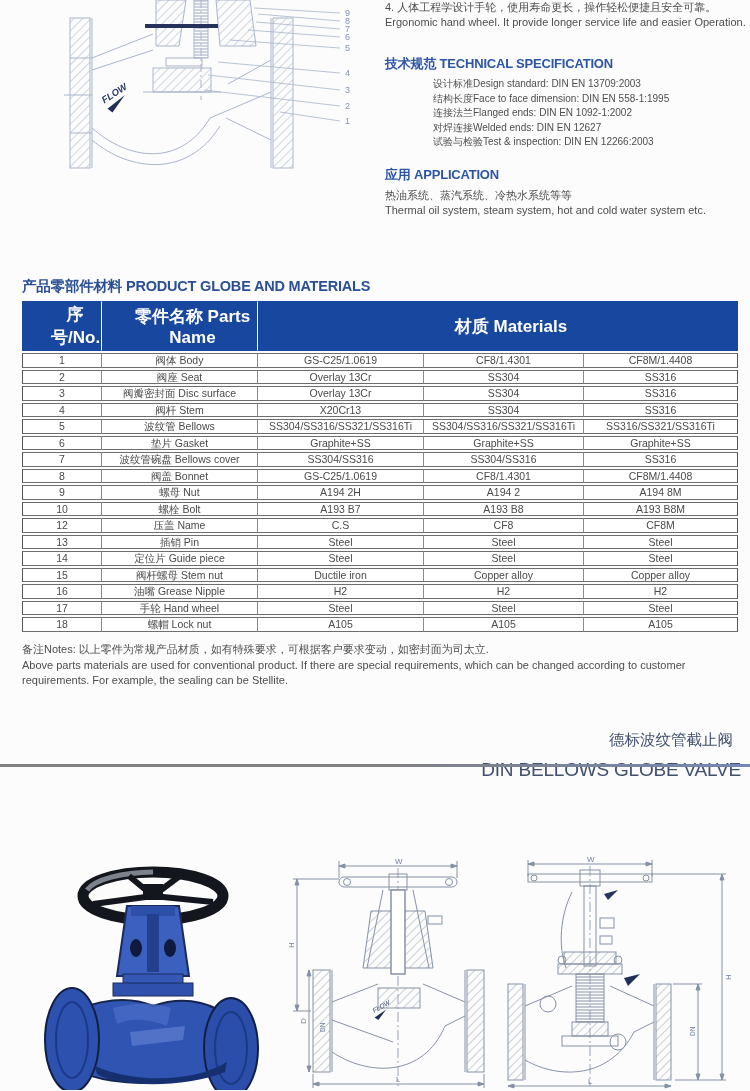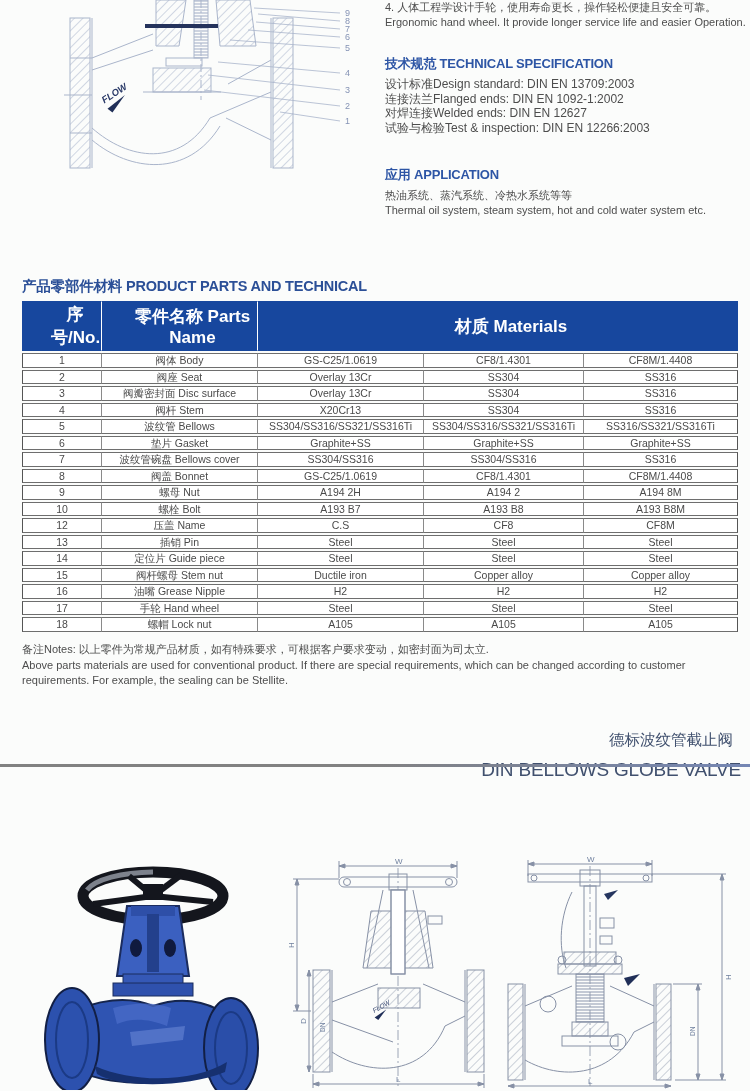--- a/index.html
+++ b/index.html
@@ -5,21 +5,21 @@
   html,body{margin:0;padding:0;}
   body{background:#e8e8e8;font-family:"Liberation Sans","DejaVu Sans",sans-serif;}
   .page{position:relative;width:750px;height:1091px;background:#fbfcfb;margin:0 auto;overflow:hidden;}
 
   
   .top-text{position:absolute;left:385px;top:0;width:362px;color:#4d4d4d;}
   .feature-line{font-size:11px;line-height:14.5px;margin:0;}
   .sec-heading{font-size:13px;font-weight:bold;color:#2d55a5;margin:0;letter-spacing:-0.2px;}
   .tech-heading{position:absolute;left:0;top:55px;white-space:nowrap;}
   .spec-list{position:absolute;left:0;top:77px;margin:0;padding:0;list-style:none;}
-  .spec-list li{font-size:12px;line-height:14.6px;color:#4d4d4d;}
+  .spec-list li{font-size:10px;line-height:14.6px;color:#4d4d4d;margin-left:48px;}
   .app-heading{position:absolute;left:0;top:166px;}
   .app-cn{position:absolute;left:0;top:188px;}
   .app-en{position:absolute;left:0;top:203px;}
 
   
   .parts-heading{position:absolute;left:22px;top:277px;font-size:14.5px;font-weight:bold;color:#2b4f97;margin:0;letter-spacing:-0.2px;white-space:nowrap;}
   table.parts{position:absolute;left:22px;top:299px;width:716px;border-collapse:separate;border-spacing:0 2px;table-layout:fixed;}
   table.parts th{background:#17479e;color:#ffffff;font-size:17px;font-weight:bold;height:19px;border:1px solid #17479e;padding-left:28px;}
   table.parts th + th{border-left:1px solid #ffffff;}
   table.parts td{background:#ffffff;color:#4a4a4a;font-size:10.5px;text-align:center;height:12.5px;line-height:12.5px;padding:0 2px;
@@ -111,30 +111,31 @@
       <polygon points="44,102 66,100 46,108" fill="#202f58"></polygon>
     </g>
   </svg>
 
   <div class="top-text">
     <p class="feature-line">4. 人体工程学设计手轮，使用寿命更长，操作轻松便捷且安全可靠。</p>
     <p class="feature-line">Ergonomic hand wheel. It provide longer service life and easier Operation.</p>
     <h2 class="sec-heading tech-heading">技术规范 TECHNICAL SPECIFICATION</h2>
     <ul class="spec-list">
       <li>设计标准Design standard: DIN EN 13709:2003</li>
+      <li>结构长度Face to face dimension: DIN EN 558-1:1995</li>
       <li>连接法兰Flanged ends: DIN EN 1092-1:2002</li>
       <li>对焊连接Welded ends: DIN EN 12627</li>
       <li>试验与检验Test &amp; inspection: DIN EN 12266:2003</li>
     </ul>
     <h2 class="sec-heading app-heading">应用  APPLICATION</h2>
     <p class="feature-line app-cn">热油系统、蒸汽系统、冷热水系统等等</p>
     <p class="feature-line app-en">Thermal oil system, steam system, hot and cold water system etc.</p>
   </div>
 
-  <h2 class="parts-heading">产品零部件材料 PRODUCT PARTS AND TECHNICAL</h2>
+  <h2 class="parts-heading">产品零部件材料 PRODUCT GLOBE AND MATERIALS</h2>
   <table class="parts">
     <colgroup>
         <col class="c-no">
         <col class="c-name">
         <col class="c-m1">
         <col class="c-m2">
         <col class="c-m3">
       </colgroup>
     <thead>
       <tr>

